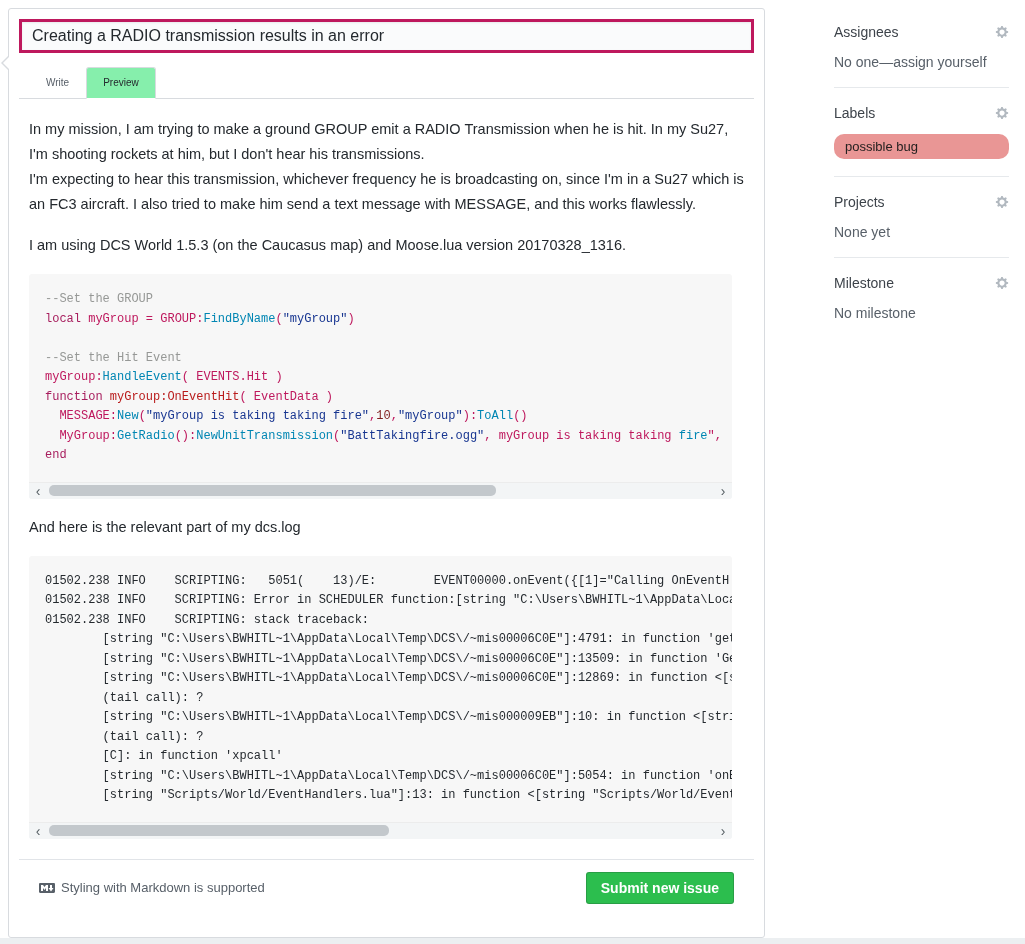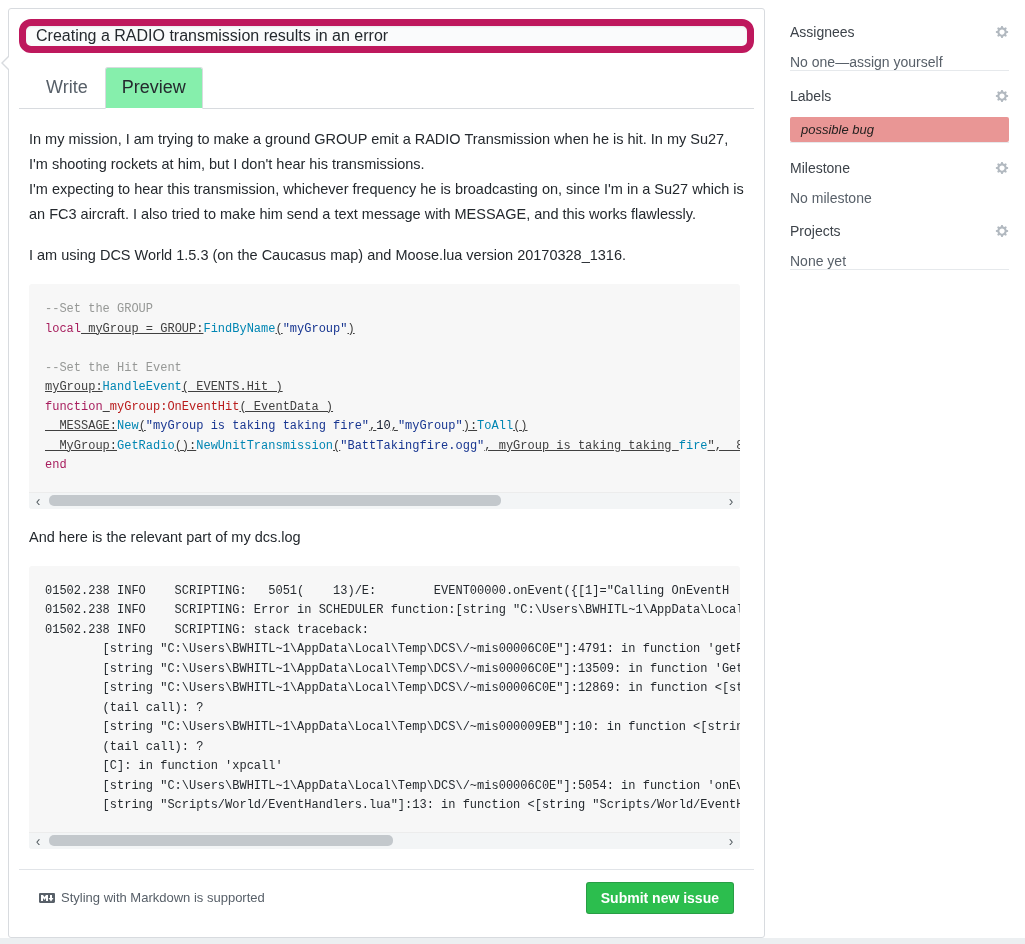--- a/index.html
+++ b/index.html
@@ -6,57 +6,57 @@
   html,body { margin:0; padding:0; background:#fff; width:1025px; }
   body { font-family:"Liberation Sans", sans-serif; color:#24292e; overflow:hidden; }
   .page { display:flex; width:1025px; }
 
   
   .main-col { width:757px; margin:8px 0 0 8px; flex:none; }
   .issue-form-box { position:relative; background:#fff; border:1px solid #d8dbdf; border-radius:3px; padding:10px 10px 0 10px; min-height:930px; }
   .caret { position:absolute; left:-8px; top:46px; width:0; height:0; border:8px solid transparent; border-left:0; border-right:8px solid #d8dbdf; }
   .caret::after { content:""; position:absolute; left:1.5px; top:-7px; border:7px solid transparent; border-left:0; border-right:7px solid #fff; }
 
-  .title-input { width:100%; height:34px; padding:6px 10px; font-family:"Liberation Sans",sans-serif; font-size:16px; color:#24292e; background:#fafbfc; border:7px solid #be185d; border-radius:12px; box-shadow:inset 0 1px 2px rgba(27,31,35,.075); outline:none; }
+  .title-input { width:100%; height:34px; padding:6px 10px; font-family:"Liberation Sans",sans-serif; font-size:16px; color:#24292e; background:#fafbfc; border:3px solid #be185d; border-radius:0; box-shadow:inset 0 1px 2px rgba(27,31,35,.075); outline:none; }
 
   .tabs { display:flex; margin-top:14px; padding-left:10px; border-bottom:1px solid #d8dbdf; }
-  .tab { padding:9px 16px; font-size:18px; color:#586069; cursor:pointer; border:1px solid transparent; }
+  .tab { padding:9px 16px; font-size:10px; color:#586069; cursor:pointer; border:1px solid transparent; }
   .tab.active { color:#24292e; background:#86efac; border:1px solid #d8dbdf; border-bottom:1px solid #fff; border-radius:3px 3px 0 0; margin-bottom:-1px; }
 
   .preview-body { padding:18px 10px 0 10px; font-size:14.5px; line-height:25px; color:#24292e; }
   .preview-body p { margin:0 0 16px 0; }
 
-  .code-block { background:#f7f7f7; border-radius:3px; margin:0 4px 16px 0; overflow:hidden; }
+  .code-block { background:#f7f7f7; border-radius:3px; margin:0 12px 16px 0; overflow:hidden; }
   .code-block pre { margin:0; padding:16px; font-family:"Liberation Mono","DejaVu Sans Mono",monospace; font-size:12px; line-height:19.5px; white-space:pre; overflow:hidden; color:#24292e; }
   .tok-c { color:#969896; } 
   .tok-k { color:#a71d5d; } 
   .tok-f { color:#0086b3; } 
   .tok-s { color:#183691; } 
-  .tok-n { color:#0f172a; } 
+  .tok-n { color:#7f1d1d; } 
   .tok-e { color:#b91c1c; } 
-  .tok-p { color:#404040;text-decoration:underline; }
+  .tok-p { color:#be185d; }
 
   .sb { display:flex; align-items:center; height:17px; background:#f3f5f6; border-top:1px solid #ececec; }
   .sb-arrow { width:18px; text-align:center; color:#555e63; font-size:14px; line-height:16px; cursor:pointer; flex:none; }
   .sb-track { flex:1; height:17px; position:relative; }
   .sb-thumb { position:absolute; top:3px; left:2px; height:11px; background:#c3c8cc; border-radius:5px; cursor:grab; }
 
   .form-footer { display:flex; align-items:center; justify-content:space-between; border-top:1px solid #e1e4e8; margin:20px -10px 0 -10px; padding:12px 20px 14px 20px; }
   .md-note { display:flex; align-items:center; gap:6px; font-size:13px; color:#586069; }
   .md-note svg { flex:none; }
   .submit-btn { background:#2cbe4e; color:#fff; font-family:"Liberation Sans",sans-serif; font-weight:bold; font-size:14px; padding:7px 14px; border:1px solid rgba(27,31,35,.2); border-radius:3px; cursor:pointer; }
 
   
   .sidebar { width:219px; margin:24px 0 0 25px; flex:none; font-size:14px; }
-  .sb-section { border-bottom:1px solid #e6e9ec; margin-bottom:17px; }
+  .sb-section { padding-bottom:17px; border-bottom:1px solid #e6e9ec; margin-bottom:17px;margin-left:44px; }
   .sb-section.last { border-bottom:none; }
   .sb-heading { display:flex; align-items:center; justify-content:space-between; color:#3d434a; font-size:14px; }
   .sb-content { margin-top:14px; color:#586069; }
   .assign-link { color:#586069; cursor:pointer; }
-  .label-chip { margin-top:13px; padding:5px 11px; border-radius:2px; font-size:13px; color:#252120; cursor:pointer;font-style:italic; }
+  .label-chip { margin-top:13px; padding:5px 11px; border-radius:10px; font-size:13px; color:#252120; cursor:pointer; }
   .gear { cursor:pointer; }
 
   .bottom-strip { position:fixed; left:0; bottom:0; width:1025px; height:6px; background:#eceff1; }
 </style>
 </head>
 <body>
 
 <div class="page">
 
   <div class="main-col">
@@ -126,36 +126,36 @@
     <div class="sb-section">
       <div class="sb-heading">
         <span>Labels</span>
         <svg class="gear" viewBox="0 0 14 16" width="14" height="14" fill="#b2b9c0">
             <path d="M14 8.77v-1.6l-1.94-.64-.45-1.09.88-1.84-1.13-1.13-1.81.91-1.09-.45-.69-1.92h-1.6l-.63 1.94-1.11.45-1.84-.88-1.13 1.13.91 1.81-.45 1.09L0 7.23v1.59l1.94.64.45 1.09-.88 1.84 1.13 1.13 1.81-.91 1.09.45.69 1.92h1.59l.63-1.94 1.11-.45 1.84.88 1.13-1.13-.92-1.81.47-1.09L14 8.75zM7 11c-1.66 0-3-1.34-3-3s1.34-3 3-3 3 1.34 3 3-1.34 3-3 3z"></path>
           </svg>
       </div>
       <div class="label-chip" style="background: rgb(233, 150, 149);">possible bug</div>
     </div>
 
+    <div class="sb-section">
+      <div class="sb-heading">
+        <span>Projects</span>
+        <svg class="gear" viewBox="0 0 14 16" width="14" height="14" fill="#b2b9c0">
+            <path d="M14 8.77v-1.6l-1.94-.64-.45-1.09.88-1.84-1.13-1.13-1.81.91-1.09-.45-.69-1.92h-1.6l-.63 1.94-1.11.45-1.84-.88-1.13 1.13.91 1.81-.45 1.09L0 7.23v1.59l1.94.64.45 1.09-.88 1.84 1.13 1.13 1.81-.91 1.09.45.69 1.92h1.59l.63-1.94 1.11-.45 1.84.88 1.13-1.13-.92-1.81.47-1.09L14 8.75zM7 11c-1.66 0-3-1.34-3-3s1.34-3 3-3 3 1.34 3 3-1.34 3-3 3z"></path>
+          </svg>
+      </div>
+      <div class="sb-content">None yet</div>
+    </div>
+
     <div class="sb-section last">
       <div class="sb-heading">
         <span>Milestone</span>
         <svg class="gear" viewBox="0 0 14 16" width="14" height="14" fill="#b2b9c0">
             <path d="M14 8.77v-1.6l-1.94-.64-.45-1.09.88-1.84-1.13-1.13-1.81.91-1.09-.45-.69-1.92h-1.6l-.63 1.94-1.11.45-1.84-.88-1.13 1.13.91 1.81-.45 1.09L0 7.23v1.59l1.94.64.45 1.09-.88 1.84 1.13 1.13 1.81-.91 1.09.45.69 1.92h1.59l.63-1.94 1.11-.45 1.84.88 1.13-1.13-.92-1.81.47-1.09L14 8.75zM7 11c-1.66 0-3-1.34-3-3s1.34-3 3-3 3 1.34 3 3-1.34 3-3 3z"></path>
           </svg>
       </div>
       <div class="sb-content">No milestone</div>
     </div>
 
-    <div class="sb-section">
-      <div class="sb-heading">
-        <span>Projects</span>
-        <svg class="gear" viewBox="0 0 14 16" width="14" height="14" fill="#b2b9c0">
-            <path d="M14 8.77v-1.6l-1.94-.64-.45-1.09.88-1.84-1.13-1.13-1.81.91-1.09-.45-.69-1.92h-1.6l-.63 1.94-1.11.45-1.84-.88-1.13 1.13.91 1.81-.45 1.09L0 7.23v1.59l1.94.64.45 1.09-.88 1.84 1.13 1.13 1.81-.91 1.09.45.69 1.92h1.59l.63-1.94 1.11-.45 1.84.88 1.13-1.13-.92-1.81.47-1.09L14 8.75zM7 11c-1.66 0-3-1.34-3-3s1.34-3 3-3 3 1.34 3 3-1.34 3-3 3z"></path>
-          </svg>
-      </div>
-      <div class="sb-content">None yet</div>
-    </div>
-
   </div>
 </div>
 
 <div class="bottom-strip"></div>
 
 </body></html>

